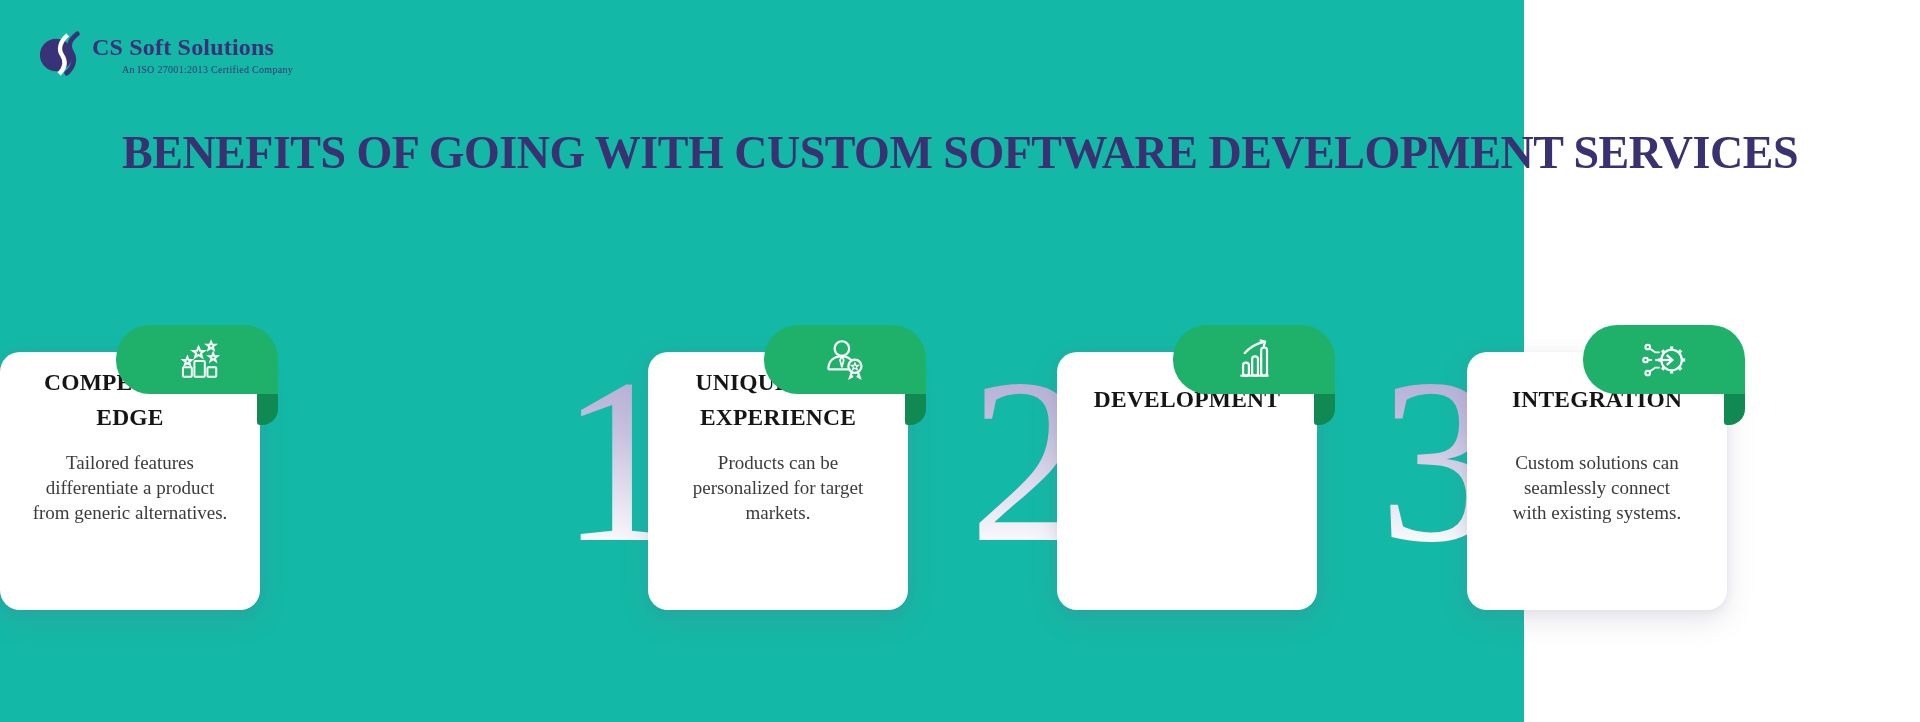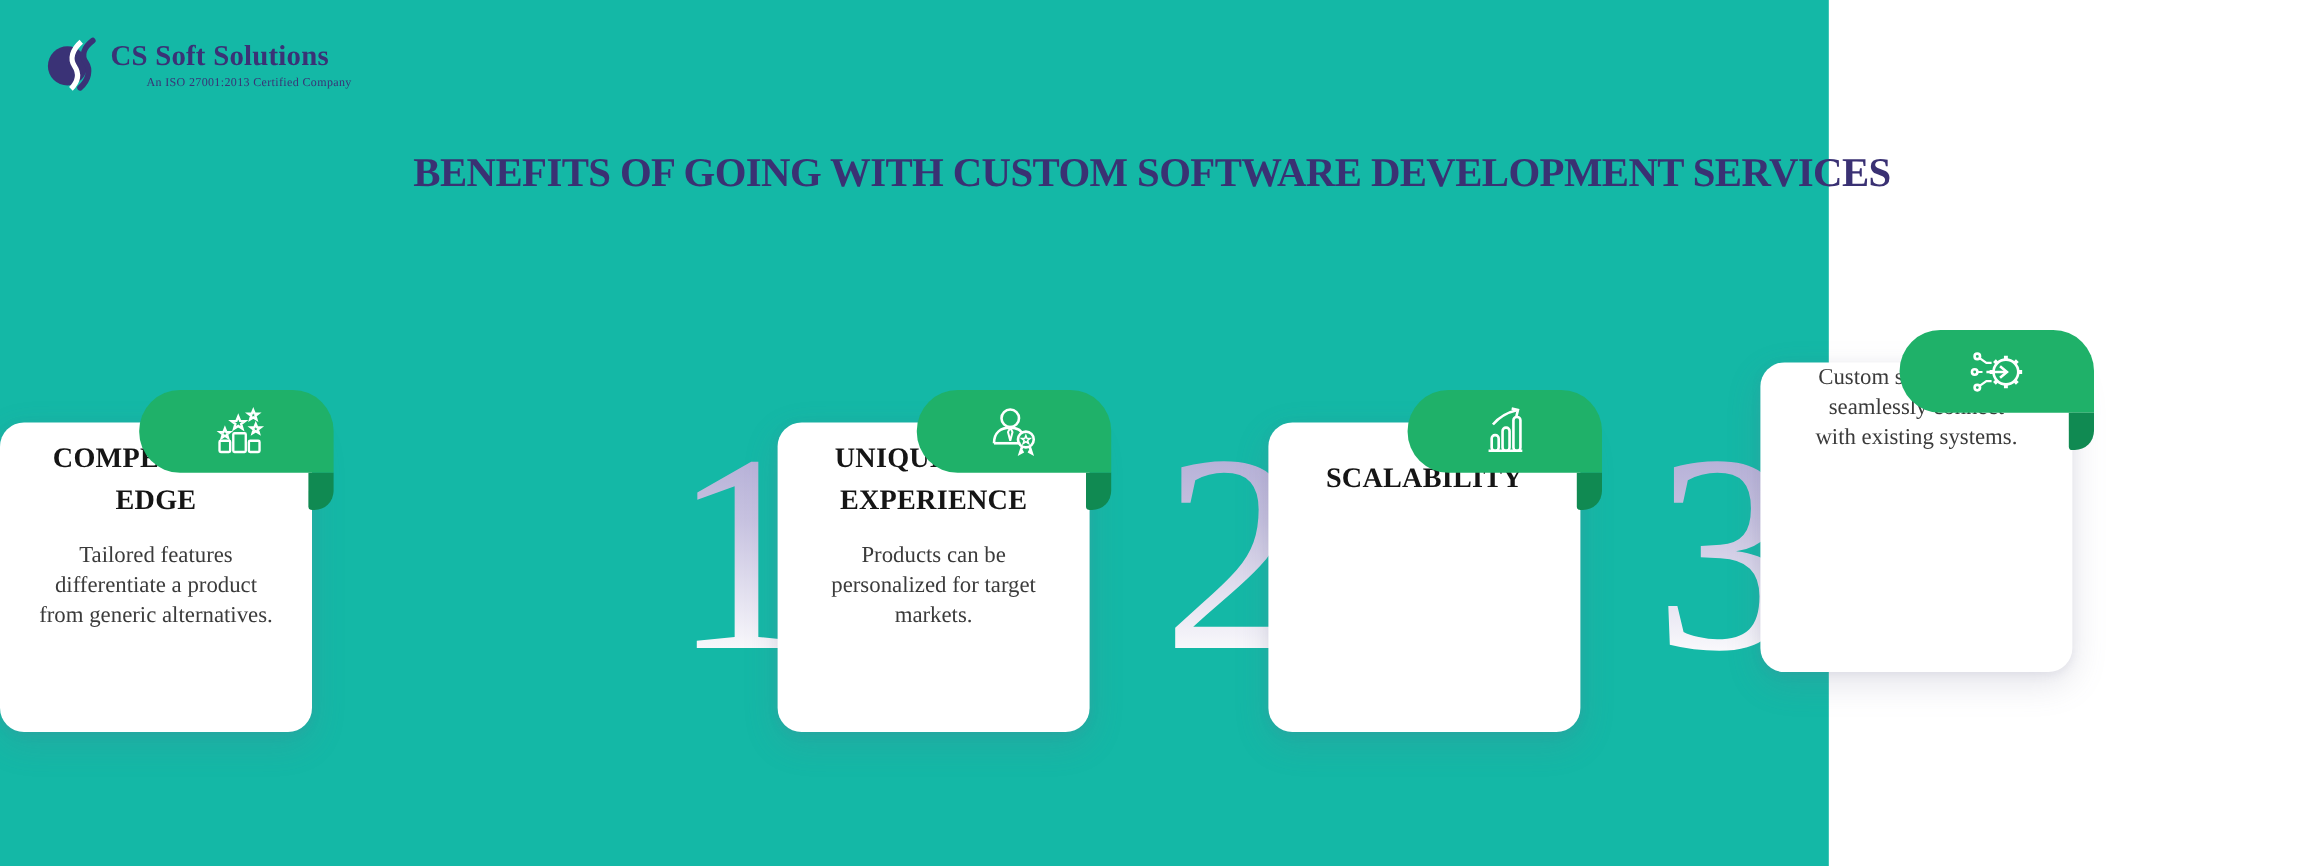--- a/index.html
+++ b/index.html
@@ -9,21 +9,21 @@
 
   
   .logo { position:absolute; left:38px; top:30px; display:flex; align-items:flex-start; }
   .logo-mark { width:46px; height:46px; }
   .logo-text { margin-left:8px; padding-top:4px; }
   .logo-company { font-size:24px; font-weight:bold; color:var(--brand-purple,#3A3276); letter-spacing:.2px; }
   .logo-tagline { font-size:10px; color:var(--brand-purple,#3A3276); margin-top:3px; letter-spacing:.3px;margin-left:30px; }
 
   
   .page-title { position:absolute; top:126px; left:0; width:1920px; text-align:center;
-                font-size:34px; font-weight:bold; letter-spacing:-0.5px;
+                font-size:46px; font-weight:bold; letter-spacing:-0.5px;
                 color:var(--title-purple,#3A3173); }
 
   
   .slot { position:absolute; top:300px; width:260px; height:258px; }
   .slot:nth-of-type(1){ left:233px; }
   .slot:nth-of-type(2){ left:648px; }
   .slot:nth-of-type(3){ left:1057px; }
   .slot:nth-of-type(4){ left:1467px; }
 
   .big-number { position:absolute; left:-88px; top:44px; z-index:0;
@@ -103,21 +103,21 @@
           <path d="M11 39 H38"></path>
           <rect x="13.5" y="26.5" width="5.6" height="12.5" rx="2.6"></rect>
           <rect x="22.2" y="20.5" width="5.6" height="18.5" rx="2.6"></rect>
           <rect x="30.9" y="12" width="5.6" height="27" rx="2.6"></rect>
           <path d="M14.5 18 C20 11.5 26.5 8.2 33.5 6.6"></path>
           <path d="M29.5 5.2 L34.5 6.4 L33.3 11.4"></path>
         </svg>
         <div class="tab-fold"></div>
       </div>
       <div class="card-title-wrap">
-        <h2 class="card-title">SCALABILITY</h2>
+        <h2 class="card-title">DEVELOPMENT</h2>
       </div>
     </div>
   </div>
 
   <div class="slot">
     <span class="big-number">3</span>
     <div class="card">
       <div class="tab">
         <svg width="52" height="52" viewBox="0 0 48 48" fill="none" stroke="#ffffff" stroke-width="2">
           <circle cx="31" cy="24" r="9.5"></circle>
@@ -134,20 +134,23 @@
           <path d="M16 24 H31"></path>
           <path d="M26.5 19.5 L31.8 24 L26.5 28.5"></path>
           <circle cx="9" cy="12" r="2.1"></circle>
           <circle cx="7" cy="24" r="2.1"></circle>
           <circle cx="9" cy="36" r="2.1"></circle>
           <path d="M10.8 13.3 L16 17 H20" stroke-width="1.7"></path>
           <path d="M9.2 24 H13" stroke-width="1.7"></path>
           <path d="M10.8 34.7 L16 31 H20" stroke-width="1.7"></path>
         </svg>
         <div class="tab-fold"></div>
+      </div>
+      <div class="card-title-wrap">
+        <h2 class="card-title">INTEGRATION</h2>
       </div>
       <p class="card-body">Custom solutions can
 seamlessly connect
 with existing systems.</p>
     </div>
   </div>
 
   <div class="slot">
     <span class="big-number">4</span>
     <div class="card">

